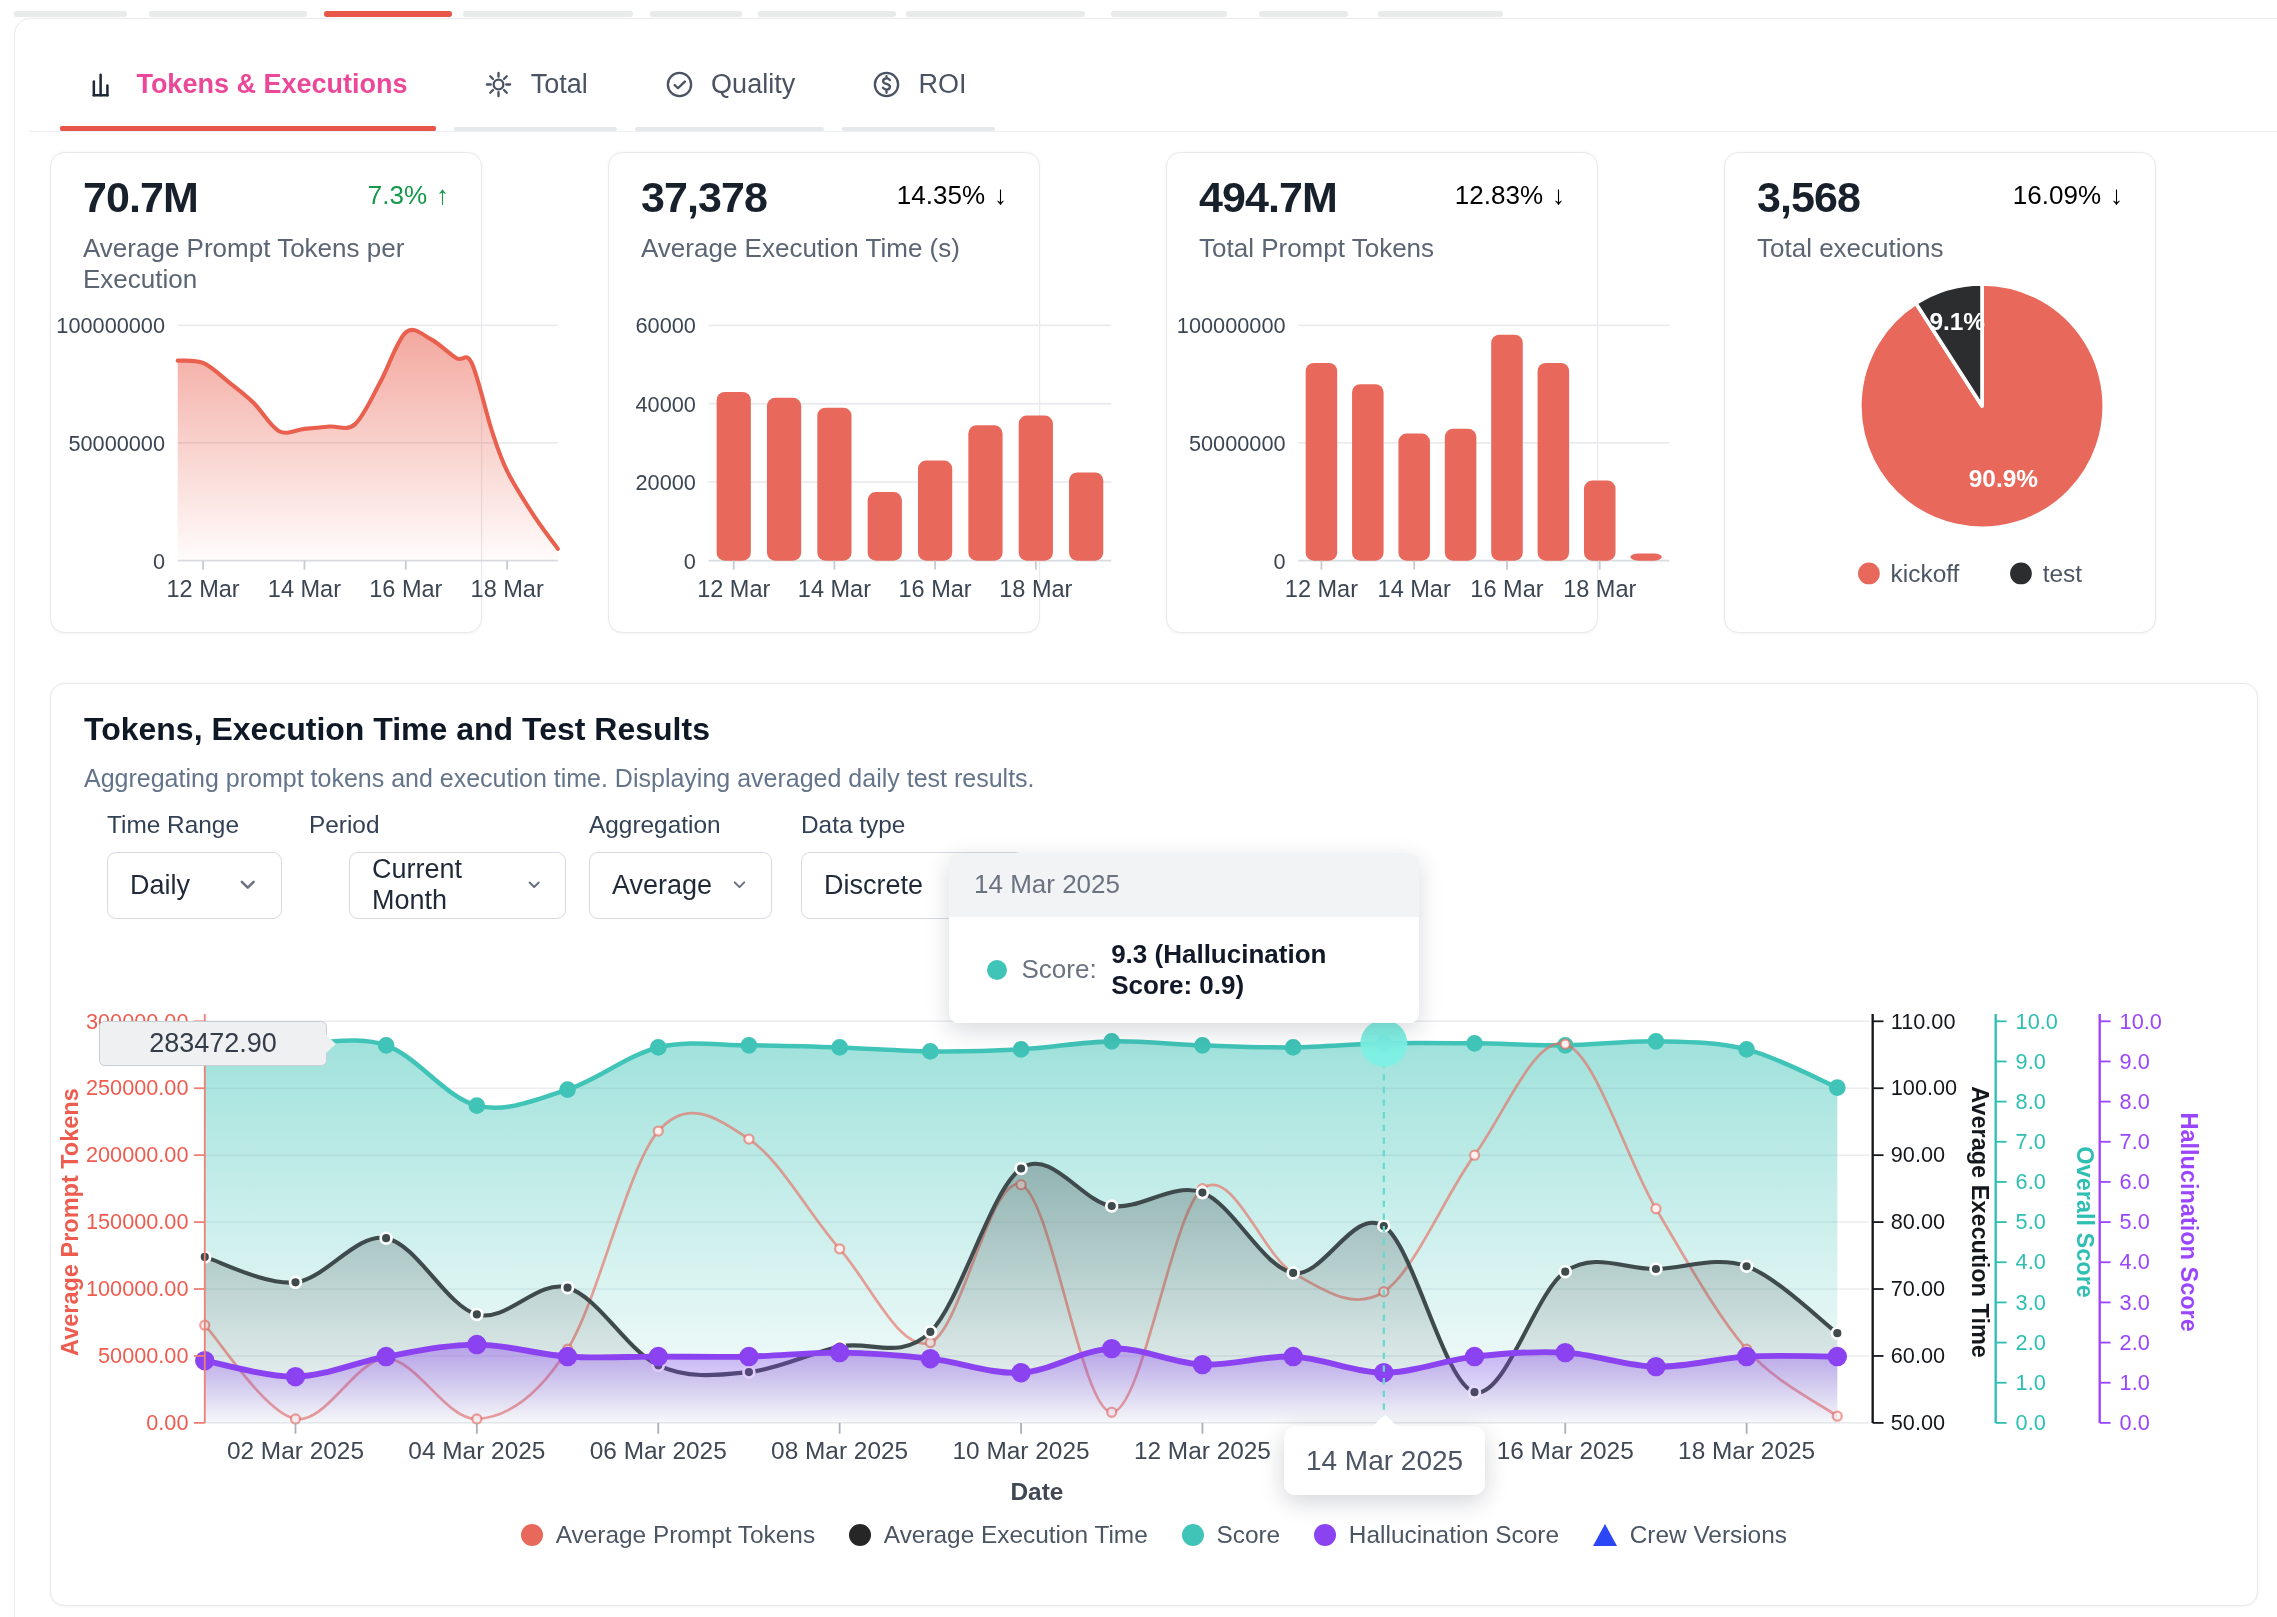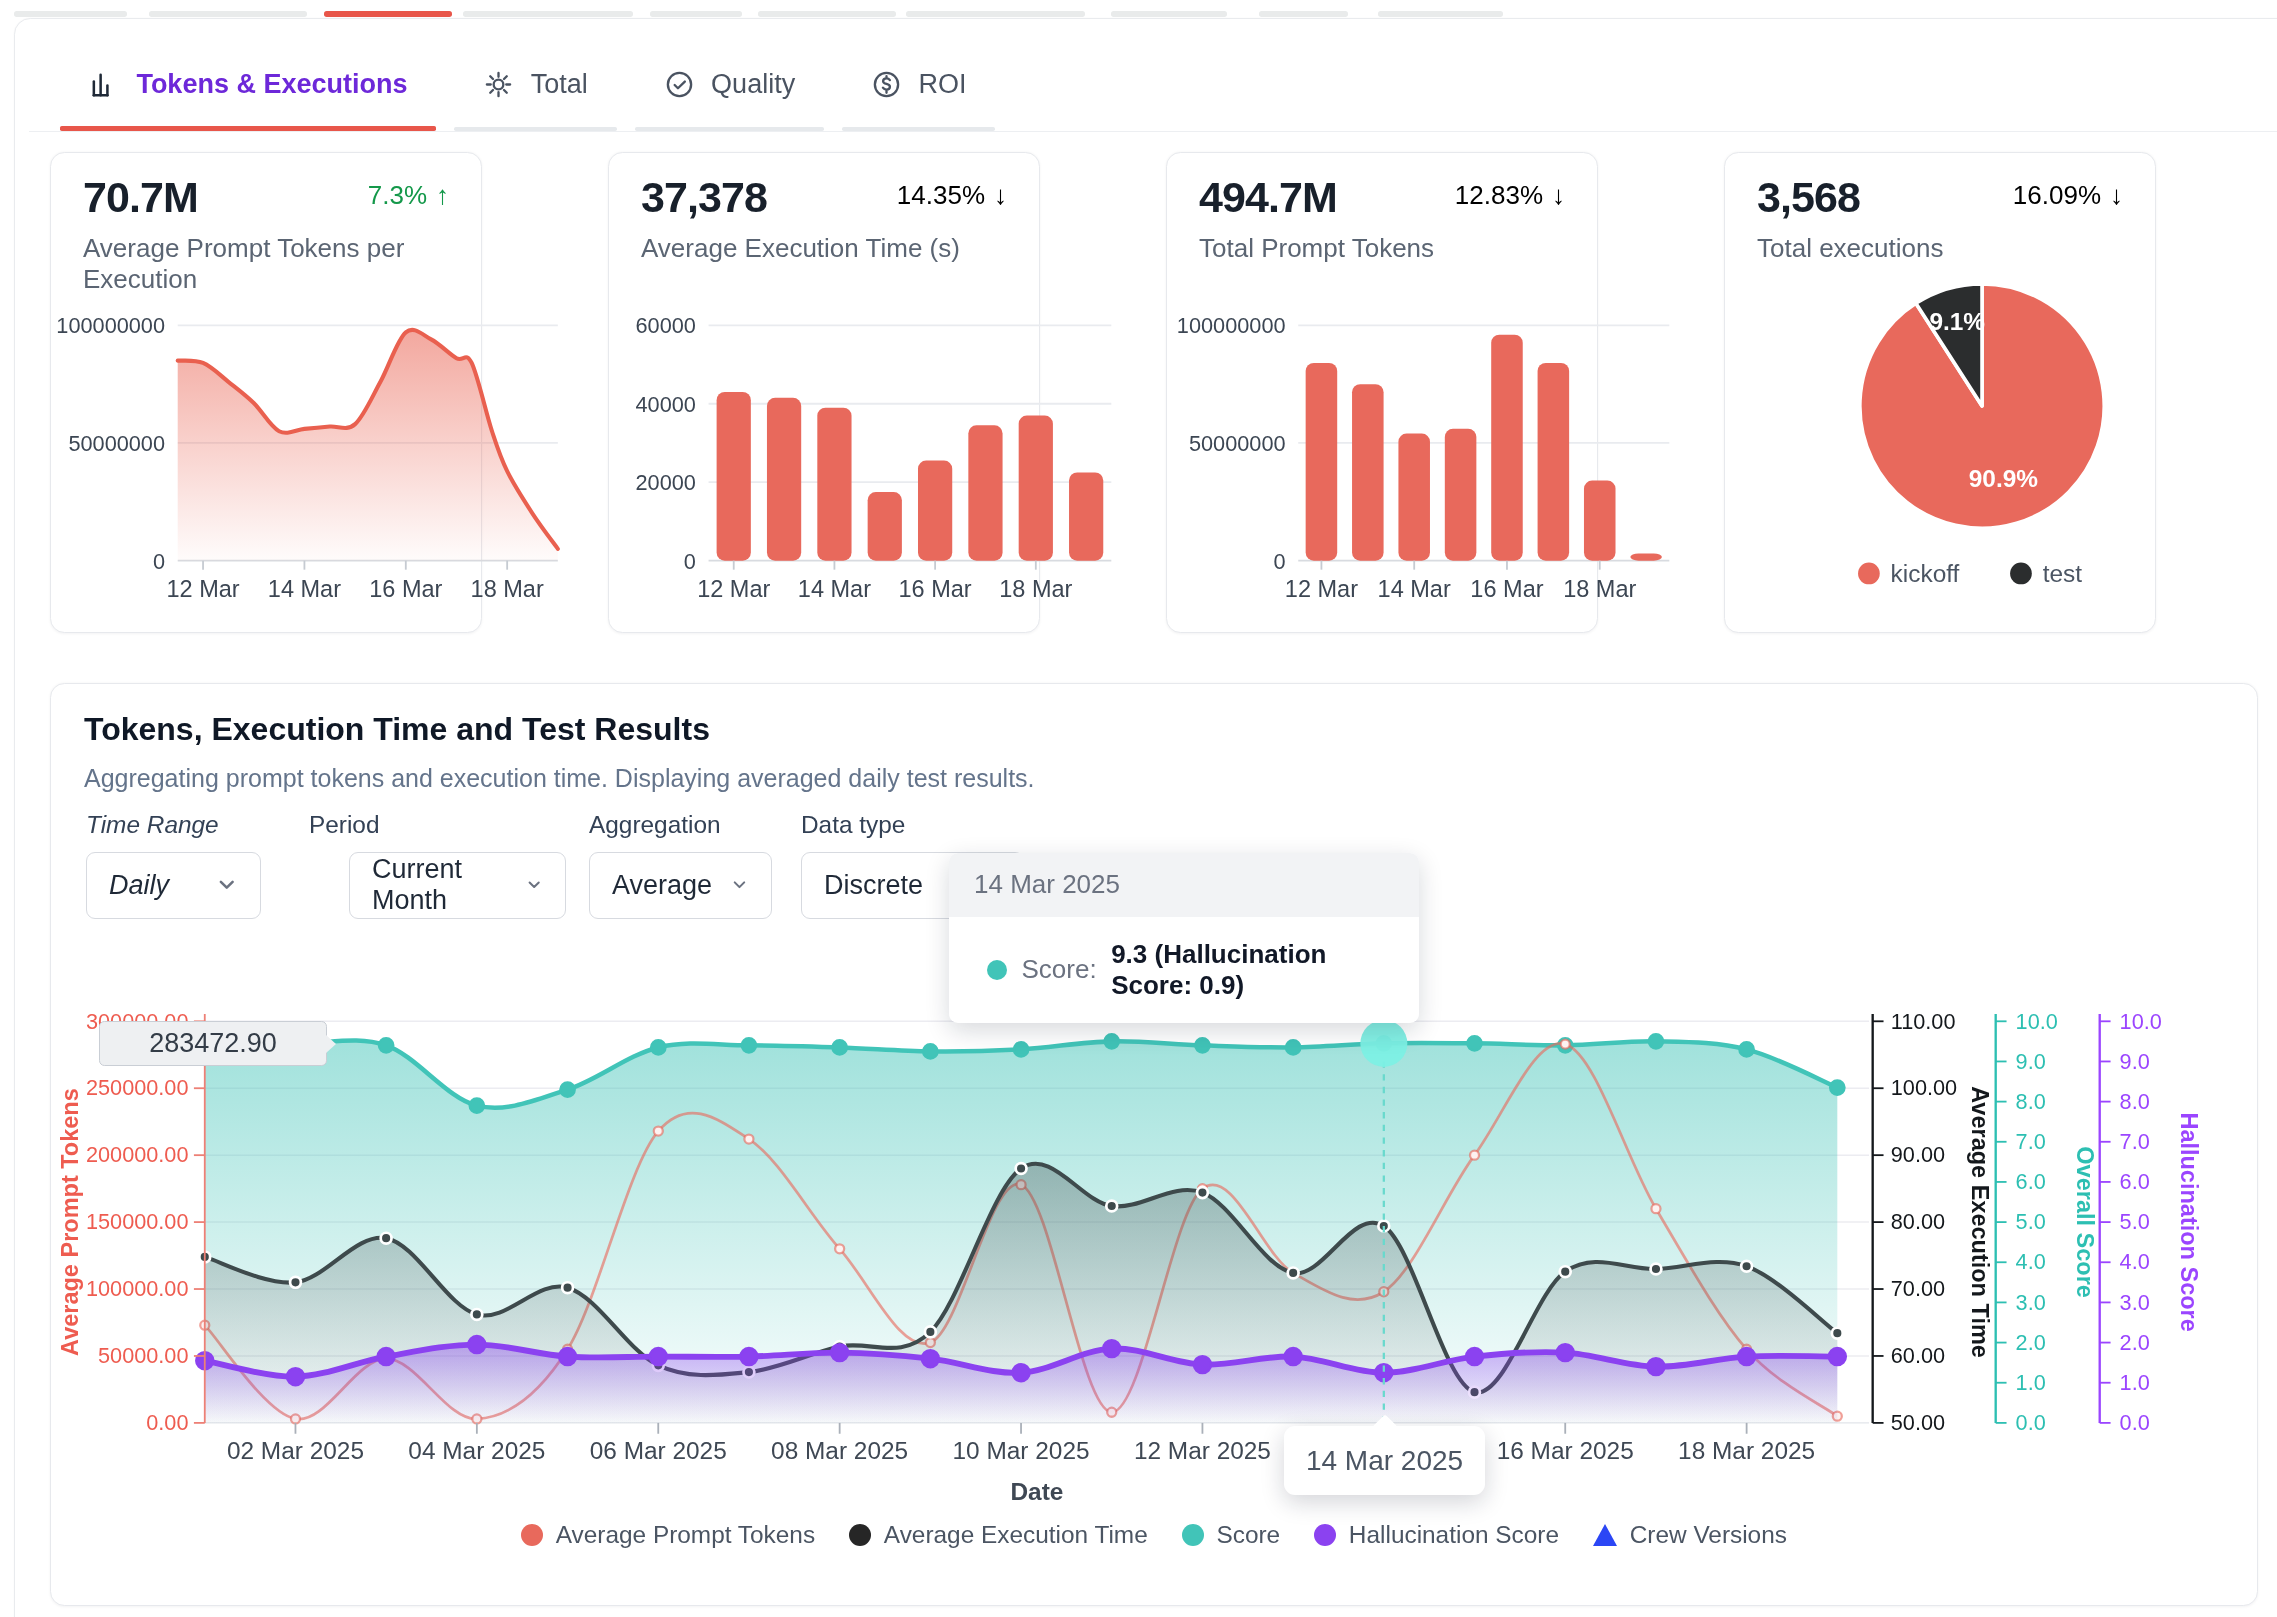--- a/index.html
+++ b/index.html
@@ -11,21 +11,21 @@
   #top-strip{position:absolute;left:0;top:11px;height:6.3px;width:100%;}
   #top-strip .seg{position:absolute;top:0;height:6.3px;border-radius:2.7px;}
 
   
   #shell{position:absolute;left:13.6px;top:18px;right:-18px;bottom:-18px;background:#fff;border:0.9px solid #e9ebee;border-radius:16.3px;box-shadow:0 0.9px 1.8px rgba(16,24,40,.04);}
 
   
   #tabbar{position:absolute;left:14.5px;top:18px;right:0;height:95px;display:flex;align-items:center;border-bottom:0.9px solid #edeff2;padding-left:22px;}
   .tab{position:relative;display:flex;align-items:center;gap:16.3px;height:100%;padding:0 38px;color:#4a5361;font-size:27px;cursor:pointer;}
   .tab .ticon{display:flex;color:#4a5361;}
-  .tab.active{color:#6d28d9;font-weight:bold;}
+  .tab.active{color:#ec4899;font-weight:bold;}
   .tab.active .ticon{color:#1f2937;}
   .tab::after{content:"";position:absolute;left:9px;right:9px;bottom:0;height:4.5px;background:#e6e9ec;border-radius:1.8px;}
   .tab.active::after{background:#e8564a;height:5.4px;}
 
   
   .kpi-card{position:absolute;top:152px;width:432px;height:481px;background:#fff;border:0.9px solid #e7e9ed;border-radius:14.5px;box-shadow:0 0.9px 2.7px rgba(16,24,40,.05);}
   .kpi-head{position:absolute;left:32px;right:32px;top:20px;display:flex;justify-content:space-between;align-items:flex-start;}
   .kpi-value{font-size:43px;font-weight:bold;color:#18202b;letter-spacing:-0.9px;}
   .kpi-delta{font-size:26px;margin-top:7.2px;display:flex;gap:9px;align-items:center;}
   .kpi-delta.up{color:#14984a;}
@@ -35,21 +35,21 @@
   .kpi-chart.pie{top:118px;}
 
   
   #section-card{position:absolute;left:50px;top:683px;width:2208px;height:923px;background:#fff;border:0.9px solid #e7e9ed;border-radius:14.5px;box-shadow:0 0.9px 2.7px rgba(16,24,40,.05);}
   #section-title{position:absolute;left:33px;top:27px;font-size:32px;font-weight:bold;color:#0f1826;}
   #section-subtitle{position:absolute;left:33px;top:80px;font-size:25px;color:#64748b;}
 
   .filter{position:absolute;top:127px;}
   .filter .flabel{font-size:24.4px;color:#334155;margin-bottom:12.7px;}
   .fselect{display:flex;align-items:center;justify-content:space-between;gap:18px;background:#fff;border:1.4px solid #d7dae0;border-radius:9px;height:67px;padding:0 22px;font-size:27px;color:#1f2937;cursor:pointer;}
-  #filter-0{left:35px;font-style:italic;} #filter-0 .fselect{width:175px;}
+  #filter-0{left:56px;} #filter-0 .fselect{width:175px;}
   #filter-1{left:258px;} #filter-1 .fselect{width:217px;margin-left:40px;}
   #filter-2{left:538px;} #filter-2 .fselect{width:183px;}
   #filter-3{left:750px;} #filter-3 .fselect{width:223px;}
 
   
   #float-tooltip{position:absolute;left:898px;top:169px;width:470px;border-radius:9px;background:#fff;box-shadow:0 7.2px 25px rgba(15,23,42,.16);z-index:6;overflow:hidden;}
   #float-tooltip .tt-head{background:#f2f3f5;padding:16.3px 25px;font-size:26px;color:#6b7280;}
   #float-tooltip .tt-body{display:flex;align-items:center;gap:14.5px;padding:22px 38px;font-size:26px;}
   #float-tooltip .tt-dot{width:20px;height:20px;border-radius:50%;background:#41c4b8;flex:0 0 auto;}
   #float-tooltip .tt-series{color:#6b7280;}

